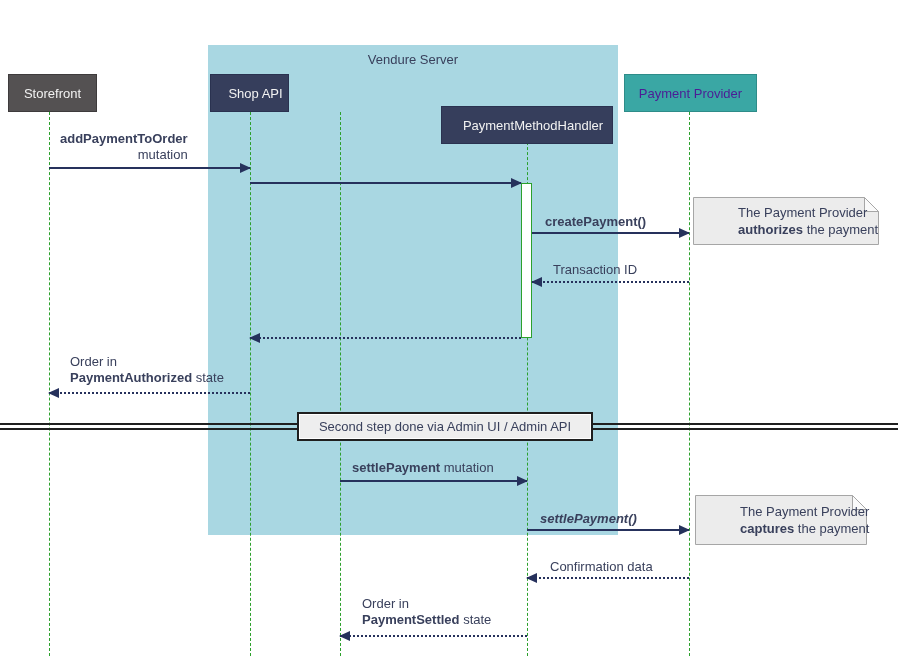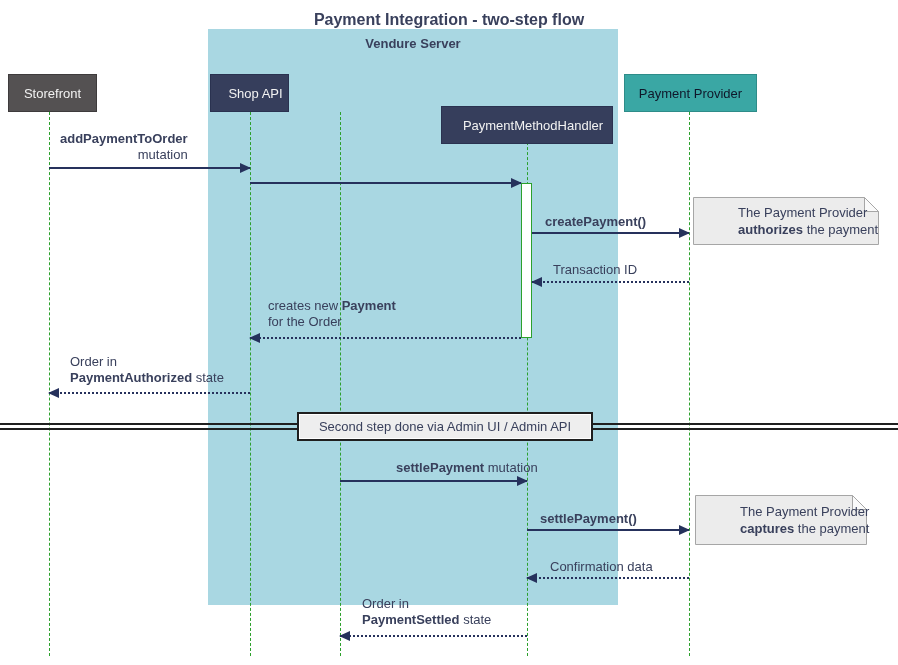--- a/index.html
+++ b/index.html
@@ -17,34 +17,34 @@
     --note-border:#A6A6A6;
     --divider:#1F1F1F;
   }
   *{box-sizing:border-box;margin:0;padding:0;}
   body{background:#fff;font-family:"Liberation Sans","DejaVu Sans",sans-serif;}
   #canvas{position:relative;width:898px;height:665px;background:#fff;overflow:hidden;}
 
   .title{position:absolute;left:0;top:11px;width:898px;text-align:center;
          font-size:16px;font-weight:bold;color:var(--text-navy);}
 
-  .server-box{position:absolute;left:208px;top:29px;width:410px;height:576px;
-              background:var(--lightblue);font-weight:bold;}
+  .server-box{position:absolute;left:208px;top:45px;width:410px;height:490px;
+              background:var(--lightblue);}
   .server-label{position:absolute;left:0;top:7px;width:100%;text-align:center;
                 font-size:13px;color:var(--text-navy);}
 
   .lifeline{position:absolute;top:112px;height:544px;width:0;
             border-left:1px dashed var(--green);}
 
   .participant{position:absolute;top:74px;height:38px;display:flex;
                align-items:center;justify-content:center;font-size:13px;
                color:#F2F2F2;z-index:3;}
   .p-gray{background:var(--gray);border:1px solid var(--gray-border);}
   .p-navy{background:var(--navy);border:1px solid var(--navy-border);padding-left:12px;}
-  .p-teal{background:var(--teal);border:1px solid var(--teal-border);color:#0f172a;}
+  .p-teal{background:var(--teal);border:1px solid var(--teal-border);color:#4c1d95;}
 
   .activation{position:absolute;left:521px;top:183px;width:11px;height:155px;
               background:#fff;border:1px solid var(--green);z-index:3;}
 
   .msg-label{position:absolute;font-size:13px;line-height:16px;
              color:var(--text-navy);white-space:nowrap;z-index:4;}
   .b{font-weight:bold;}
 
   .msg-arrow{position:absolute;height:0;border-top:2px solid var(--arrow);z-index:4;}
   .msg-arrow.dotted{border-top-style:dotted;}
@@ -64,21 +64,20 @@
   .divider-box{position:absolute;left:297px;top:412px;width:296px;height:29px;
                background:#EEEEEE;border:2px solid var(--divider);
                box-shadow:inset 0 0 0 1px #fff;display:flex;align-items:center;
                justify-content:center;font-size:13px;color:var(--text-navy);z-index:6;text-align:right;}
 </style>
 </head>
 <body>
 
 <div id="canvas">
 
-  <div class="title">Payment Integration - two-step flow</div>
 
   <div class="server-box">
     <div class="server-label">Vendure Server</div>
   </div>
 
   <div class="divider-lines"></div>
 
   <div class="lifeline" style="left:49px;"></div>
   <div class="lifeline" style="left:250px;"></div>
   <div class="lifeline" style="left:340px;"></div>
@@ -104,38 +103,37 @@
   <div class="msg-label" style="left:545px;top:214px;"><span class="b">createPayment()</span></div>
   <div class="msg-arrow" style="left:532px;top:232px;width:157px;">
       <i class="head right"></i>
     </div>
 
   <div class="msg-label" style="left:553px;top:262px;"><span>Transaction ID</span></div>
   <div class="msg-arrow dotted" style="left:532px;top:281px;width:157px;">
       <i class="head left"></i>
     </div>
 
-  <div class="msg-label" style="left:268px;top:298px;"><span>creates new </span><span class="b">Payment</span><br><span>for the Order</span></div>
   <div class="msg-arrow dotted" style="left:250px;top:337px;width:271px;">
       <i class="head left"></i>
     </div>
 
   <div class="msg-label" style="left:70px;top:354px;"><span>Order in</span><br><span class="b">PaymentAuthorized</span><span> state</span></div>
   <div class="msg-arrow dotted" style="left:49px;top:392px;width:201px;">
       <i class="head left"></i>
     </div>
 
   <div class="divider-box">Second step done via Admin UI / Admin API</div>
 
-  <div class="msg-label" style="left:352px;top:460px;margin-left:44px;"><span class="b">settlePayment</span><span> mutation</span></div>
+  <div class="msg-label" style="left:352px;top:460px;"><span class="b">settlePayment</span><span> mutation</span></div>
   <div class="msg-arrow" style="left:340px;top:480px;width:187px;">
       <i class="head right"></i>
     </div>
 
-  <div class="msg-label" style="left:540px;top:511px;"><span class="b">settlePayment()</span></div>
+  <div class="msg-label" style="left:540px;top:511px;font-style:italic;"><span class="b">settlePayment()</span></div>
   <div class="msg-arrow" style="left:527px;top:529px;width:162px;">
       <i class="head right"></i>
     </div>
 
   <div class="msg-label" style="left:550px;top:559px;"><span>Confirmation data</span></div>
   <div class="msg-arrow dotted" style="left:527px;top:577px;width:162px;">
       <i class="head left"></i>
     </div>
 
   <div class="msg-label" style="left:362px;top:596px;"><span>Order in</span><br><span class="b">PaymentSettled</span><span> state</span></div>

